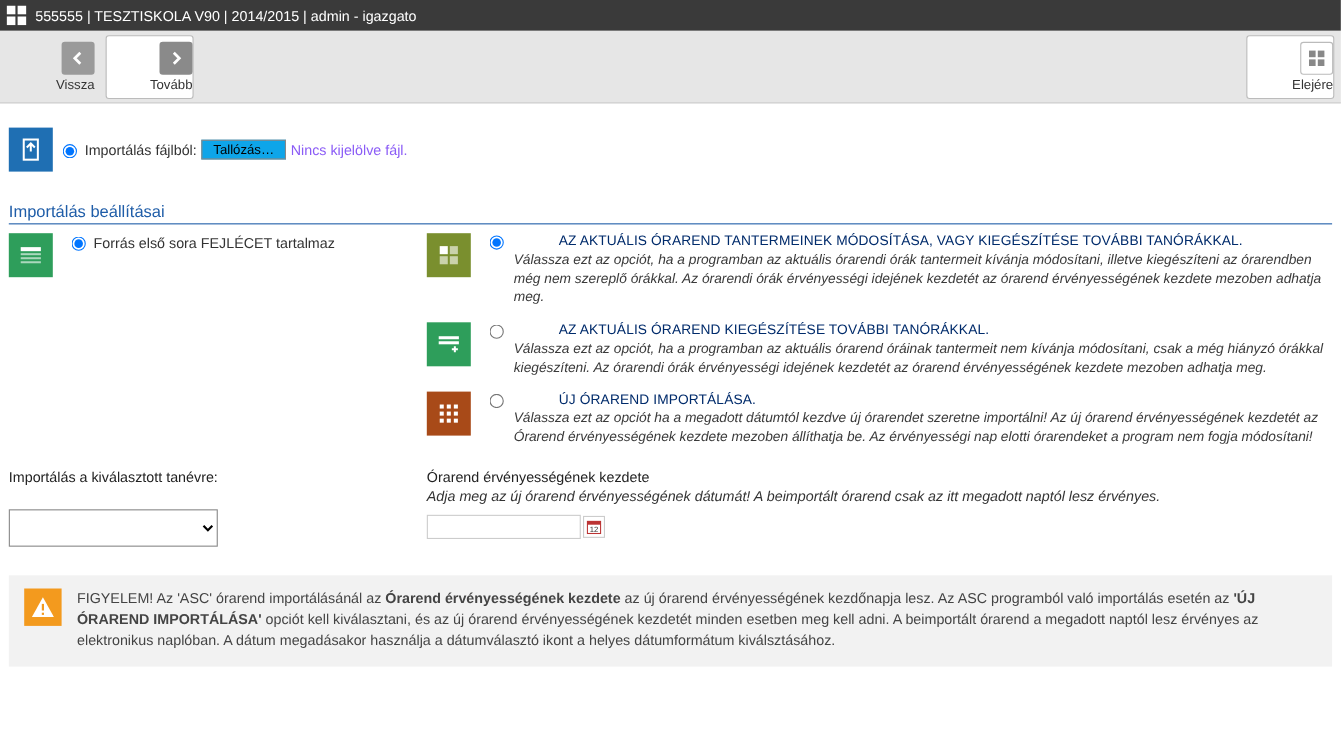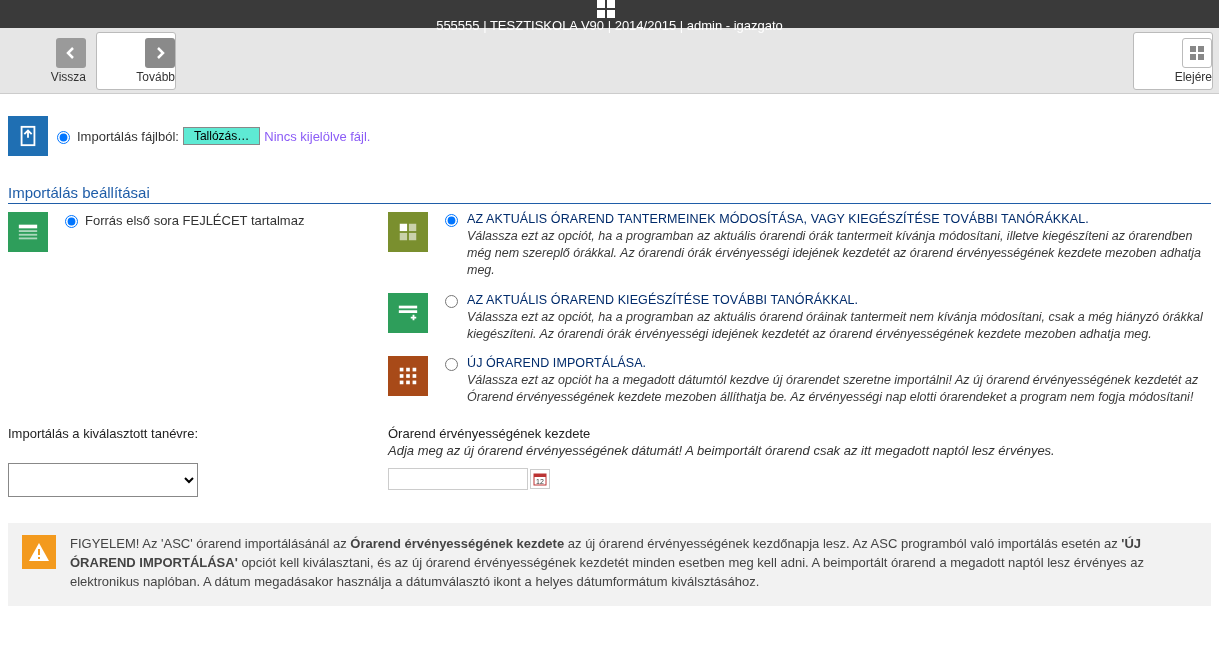--- a/index.html
+++ b/index.html
@@ -12,21 +12,20 @@
     width: 1219px;
   }
   .titlebar {
     background: #3a3a3a;
     color: #fff;
     height: 28px;
     display: flex;
     align-items: center;
     padding: 0 6px;
     font-size: 13px;
-    flex-direction: column;
   }
   .titlebar .logo {
     width: 18px; height: 18px;
     display: inline-flex;
     margin-right: 8px;
   }
   .toolbar {
     background: #e6e6e6;
     height: 66px;
     display: flex;
@@ -84,21 +83,21 @@
     flex:0 0 40px;
   }
   .tile.blue { background:#1f6fb3; }
   .tile.green { background:#2e9e5b; }
   .tile.olive { background:#7a8f2e; }
   .tile.brown { background:#a84a18; }
 
   .file-row { display:flex; align-items:center; gap:4px; padding:10px 0; }
 
   .browse-btn {
-    background:#5eead4;
+    background:#0ea5e9;
     border:1px solid #888;
     padding:1px 10px;
     font-size:12px;
     cursor:pointer;
   }
 
   .two-col {
     display:flex;
     gap:40px;
     align-items:flex-start;
@@ -112,20 +111,21 @@
     align-items:flex-start;
     gap:12px;
     margin-bottom:14px;
   }
   .opt-body { flex:1; }
   .opt-title {
     color:#002b6b;
     font-size:12.5px;
     text-transform:uppercase;
     letter-spacing:.1px;
+    margin-left:41px;
   }
   .opt-desc {
     color:#3a3a3a;
     font-style:italic;
     font-size:12.5px;
     margin-top:2px;
     line-height:1.35;
   }
 
   .radio-line { display:flex; align-items:center; gap:4px; }

